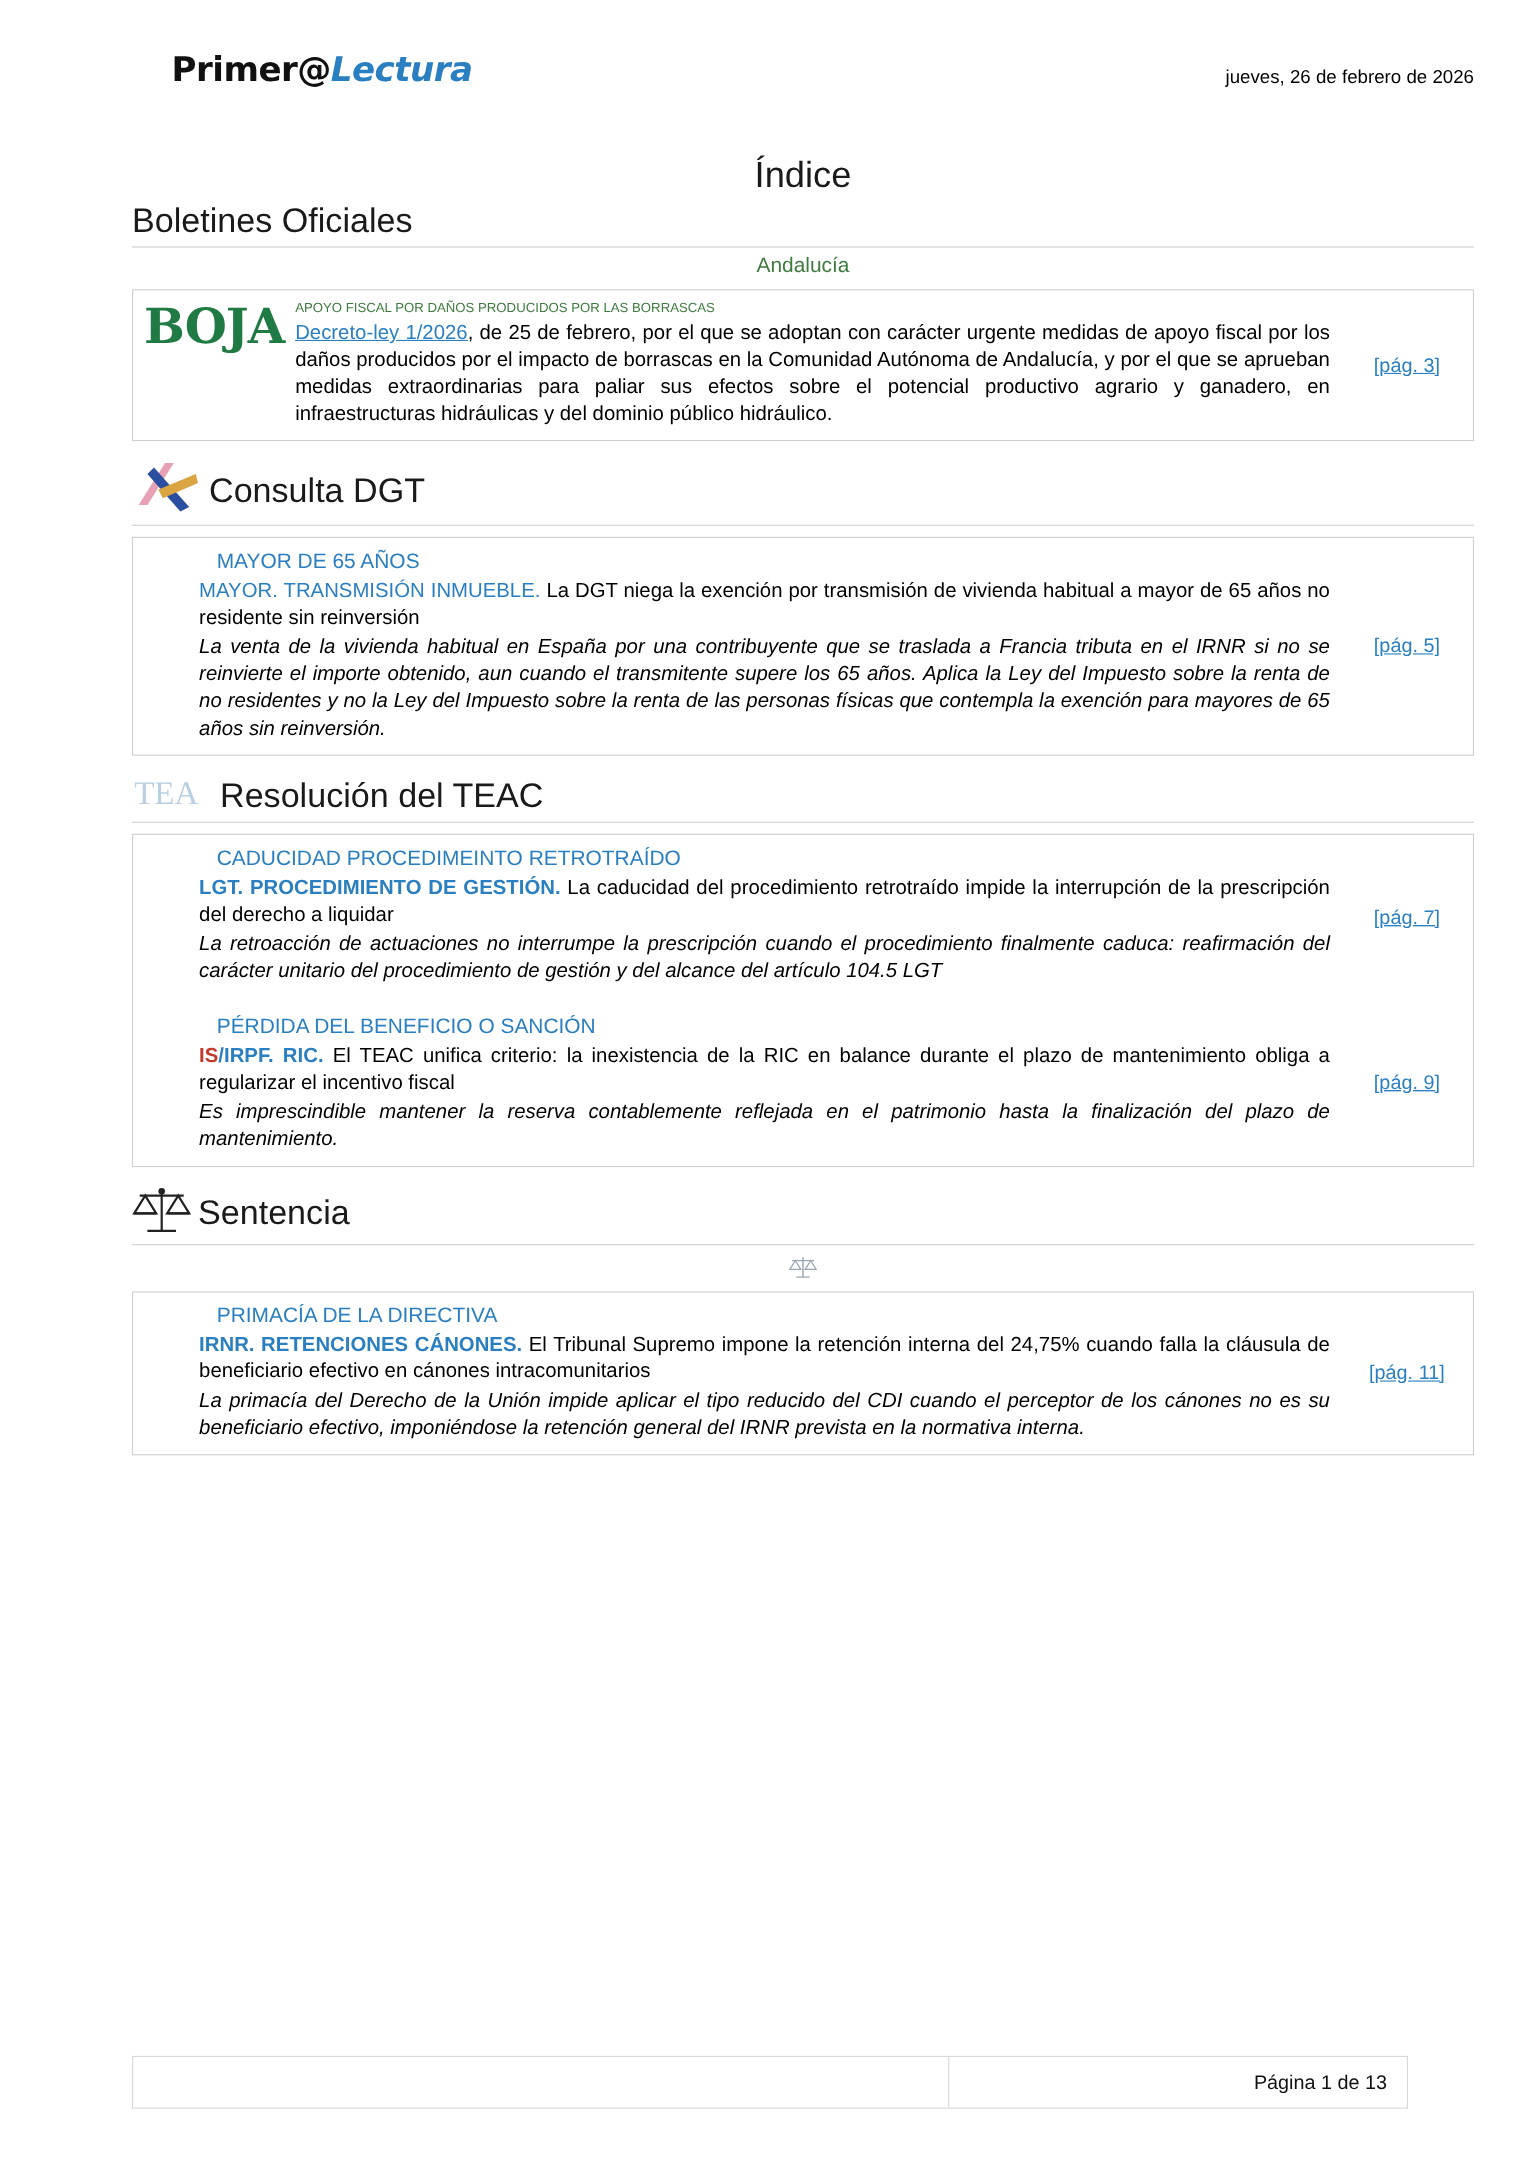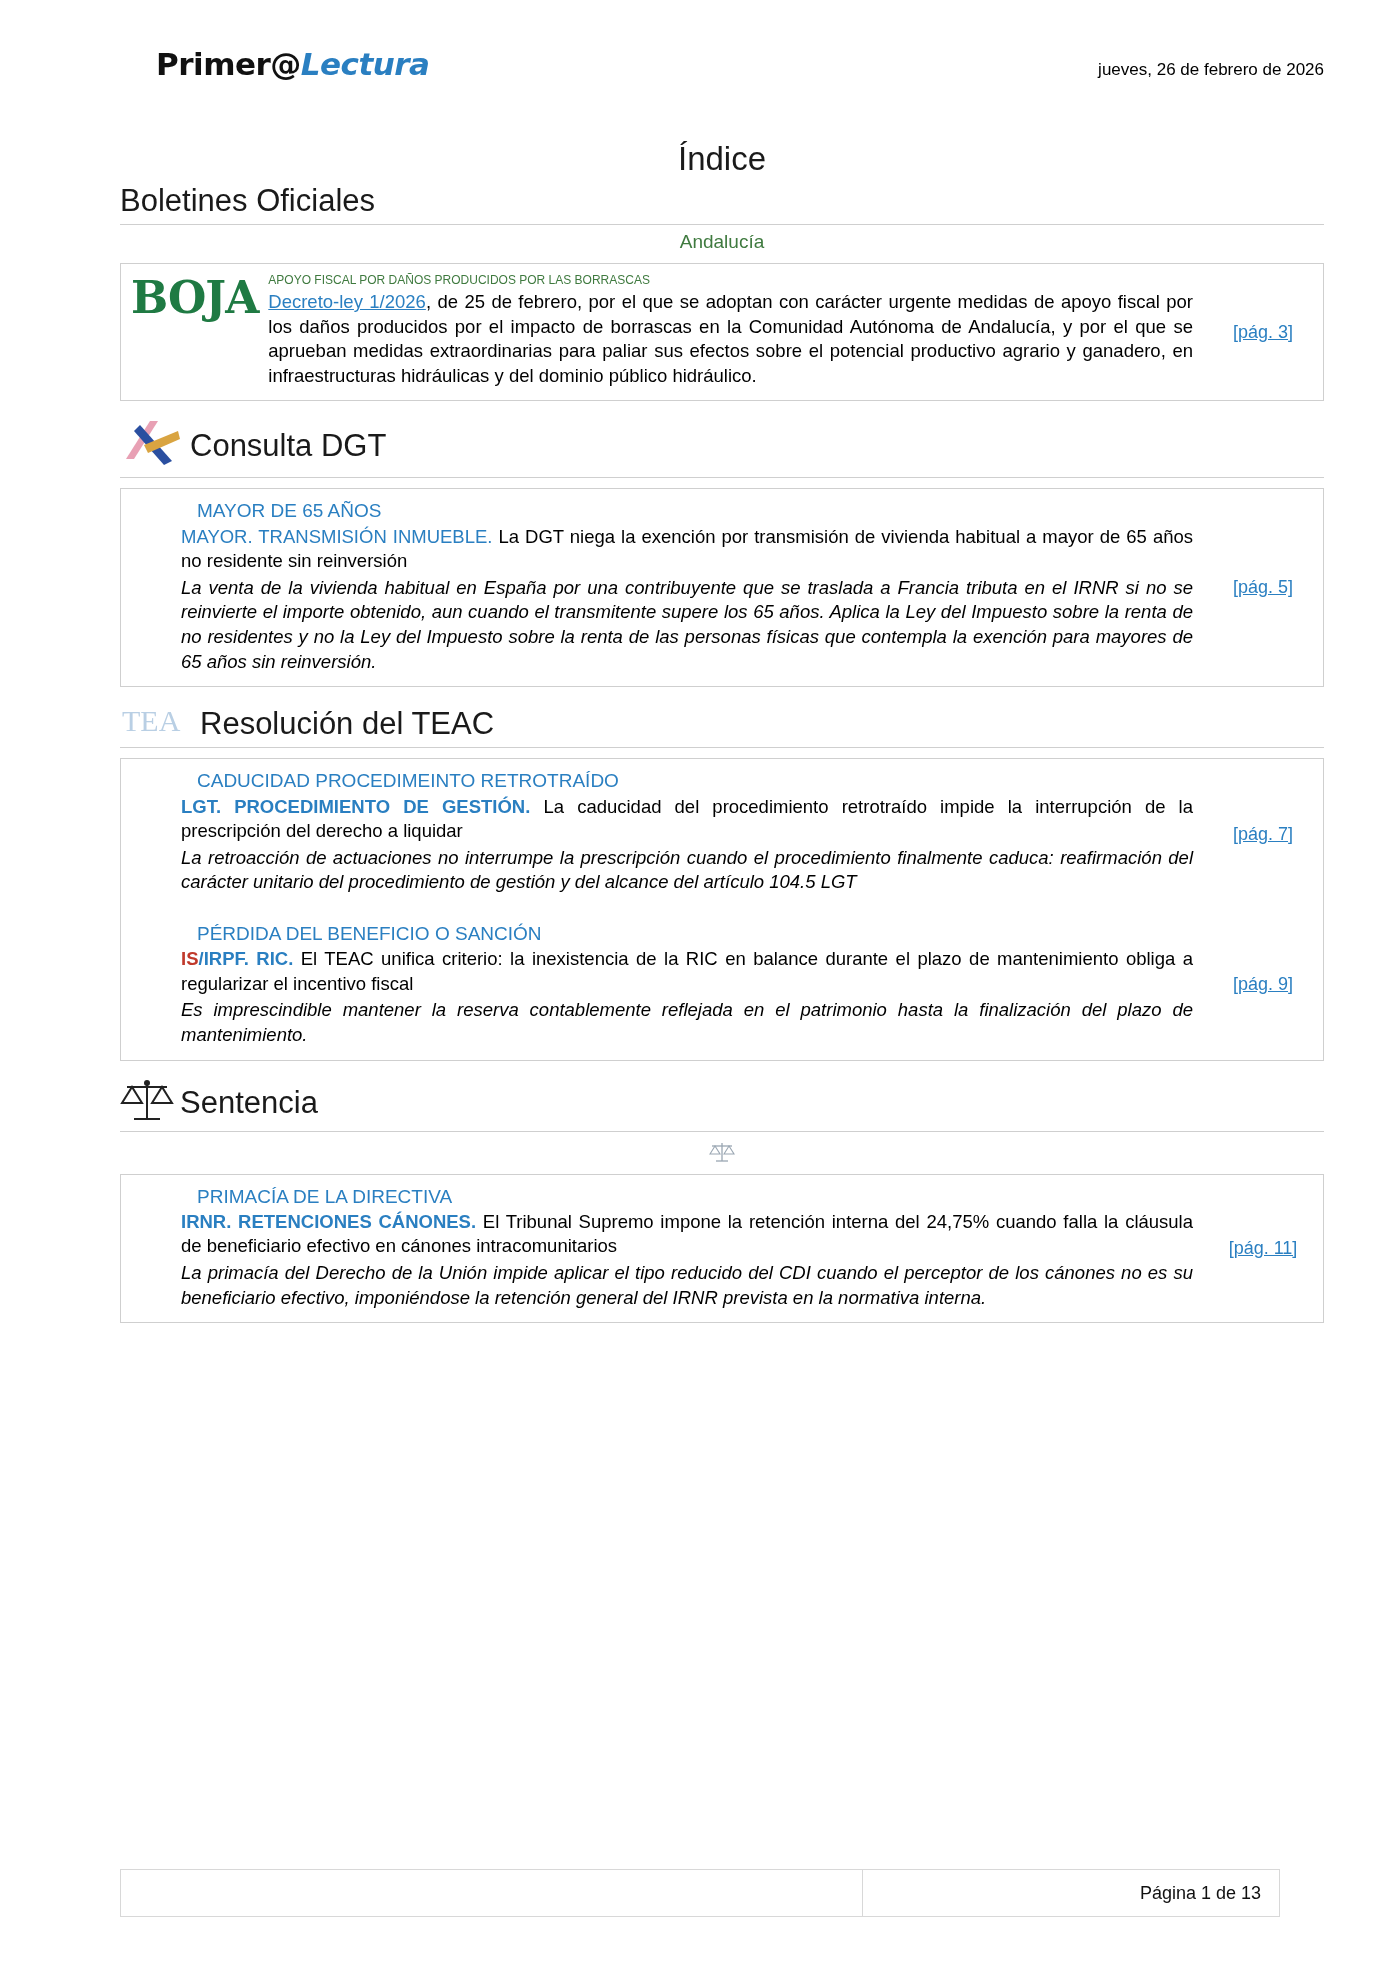--- a/index.html
+++ b/index.html
@@ -11,21 +11,21 @@
     width: 1400px;
     min-height: 1979px;
     font-family: "Liberation Sans", sans-serif;
     color: #000000;
     position: relative;
   }
   .page {
     width: 1400px;
     min-height: 1979px;
     box-sizing: border-box;
-    padding: 34px 76px 0 120px;
+    padding: 34px 60px 0 120px;
     position: relative;
   }
 
   
   .header {
     display: flex;
     align-items: flex-start;
     justify-content: space-between;
     height: 72px;
   }

